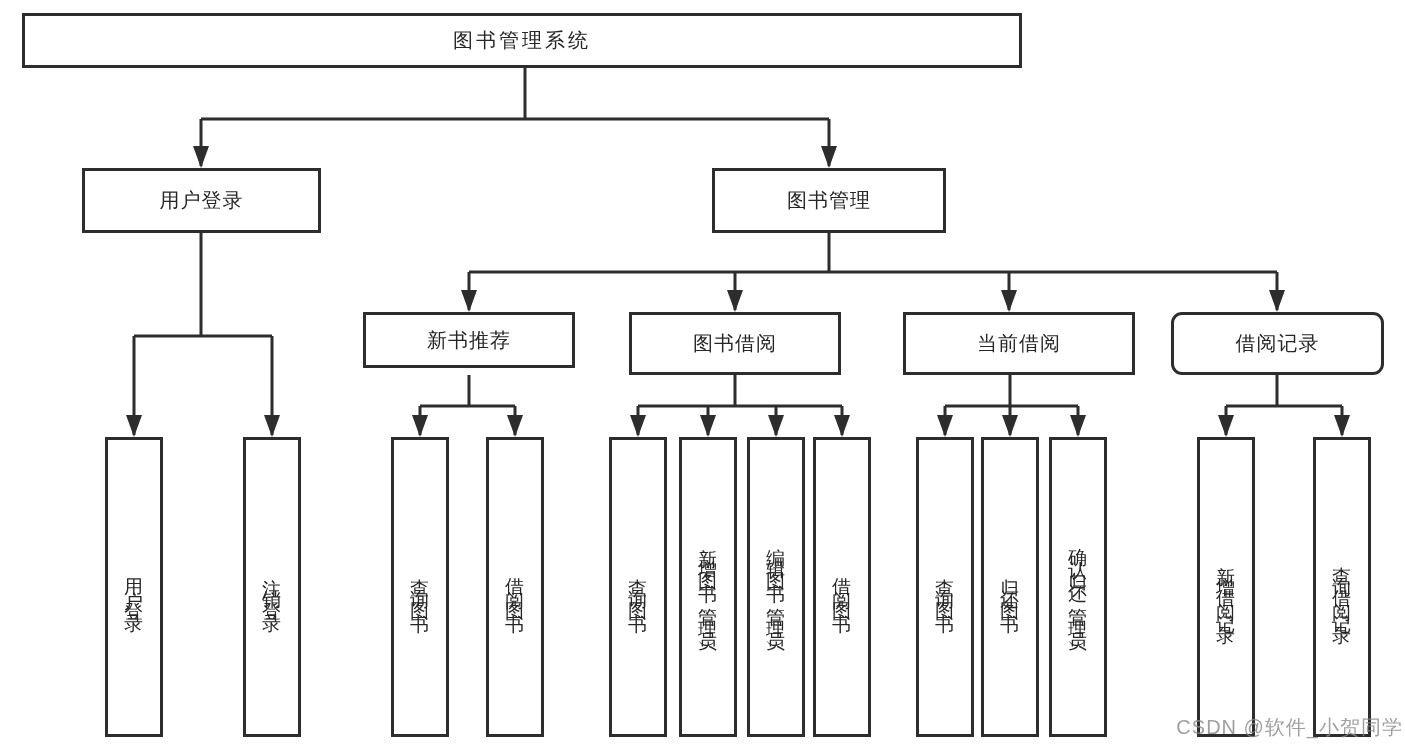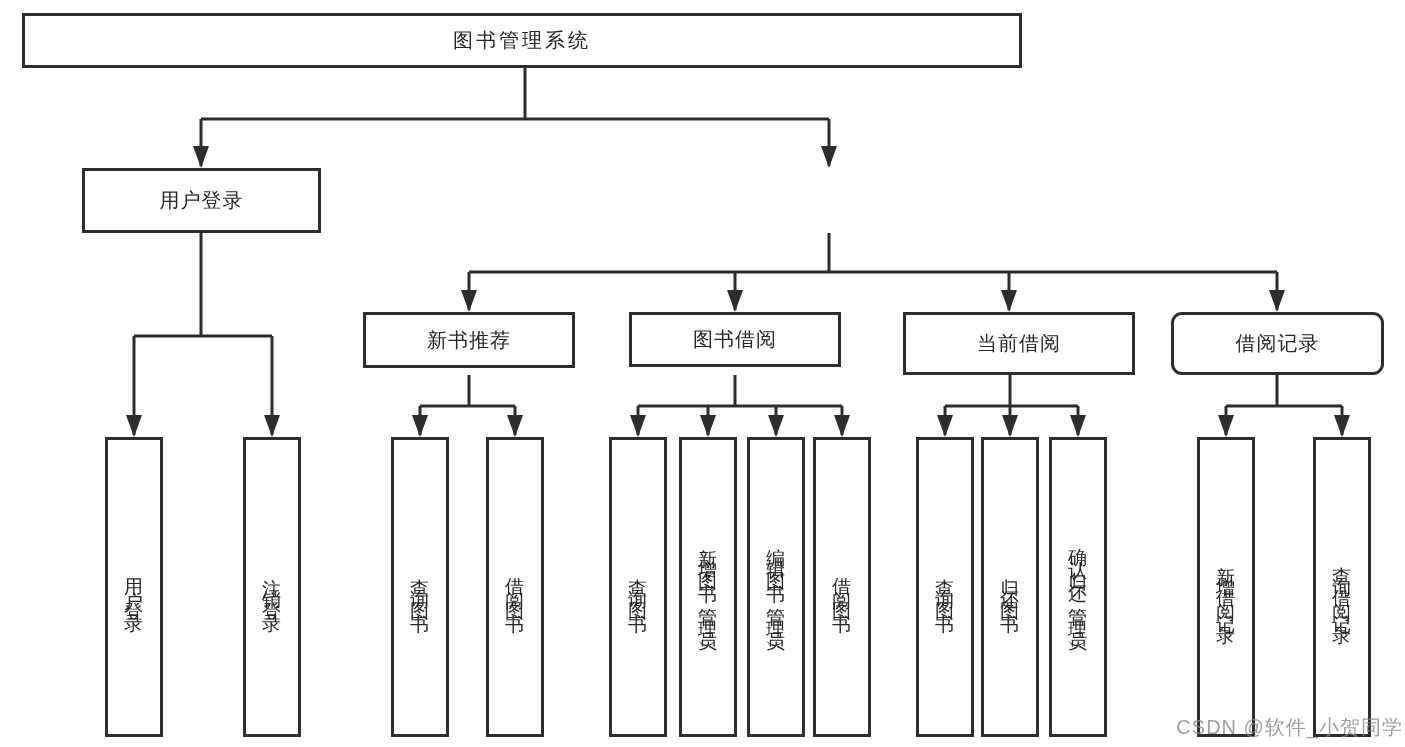--- a/index.html
+++ b/index.html
@@ -106,25 +106,28 @@
     </g>
   </svg>
 
   <div class="box" style="left:22px; top:13px; width:1000px; height:55px;">
     <span class="root-label">图书管理系统</span>
   </div>
 
   <div class="box" style="left:82px; top:168px; width:239px; height:65px;">
     <span class="h-label">用户登录</span>
   </div>
+  <div class="box" style="left:712px; top:168px; width:234px; height:65px;">
+    <span class="h-label">图书管理</span>
+  </div>
 
   <div class="box" style="left:363px; top:312px; width:212px; height:56px;">
     <span class="h-label">新书推荐</span>
   </div>
-  <div class="box" style="left:629px; top:312px; width:212px; height:55px;">
+  <div class="box" style="left:629px; top:312px; width:212px; height:63px;">
     <span class="h-label">图书借阅</span>
   </div>
   <div class="box" style="left:903px; top:312px; width:232px; height:63px;">
     <span class="h-label">当前借阅</span>
   </div>
   <div class="box" style="left:1171px; top:312px; width:213px; height:63px;border-radius:11px;">
     <span class="h-label">借阅记录</span>
   </div>
 
   <div class="box leaf" style="left:105px; top:437px; width:58px; height:300px;">

